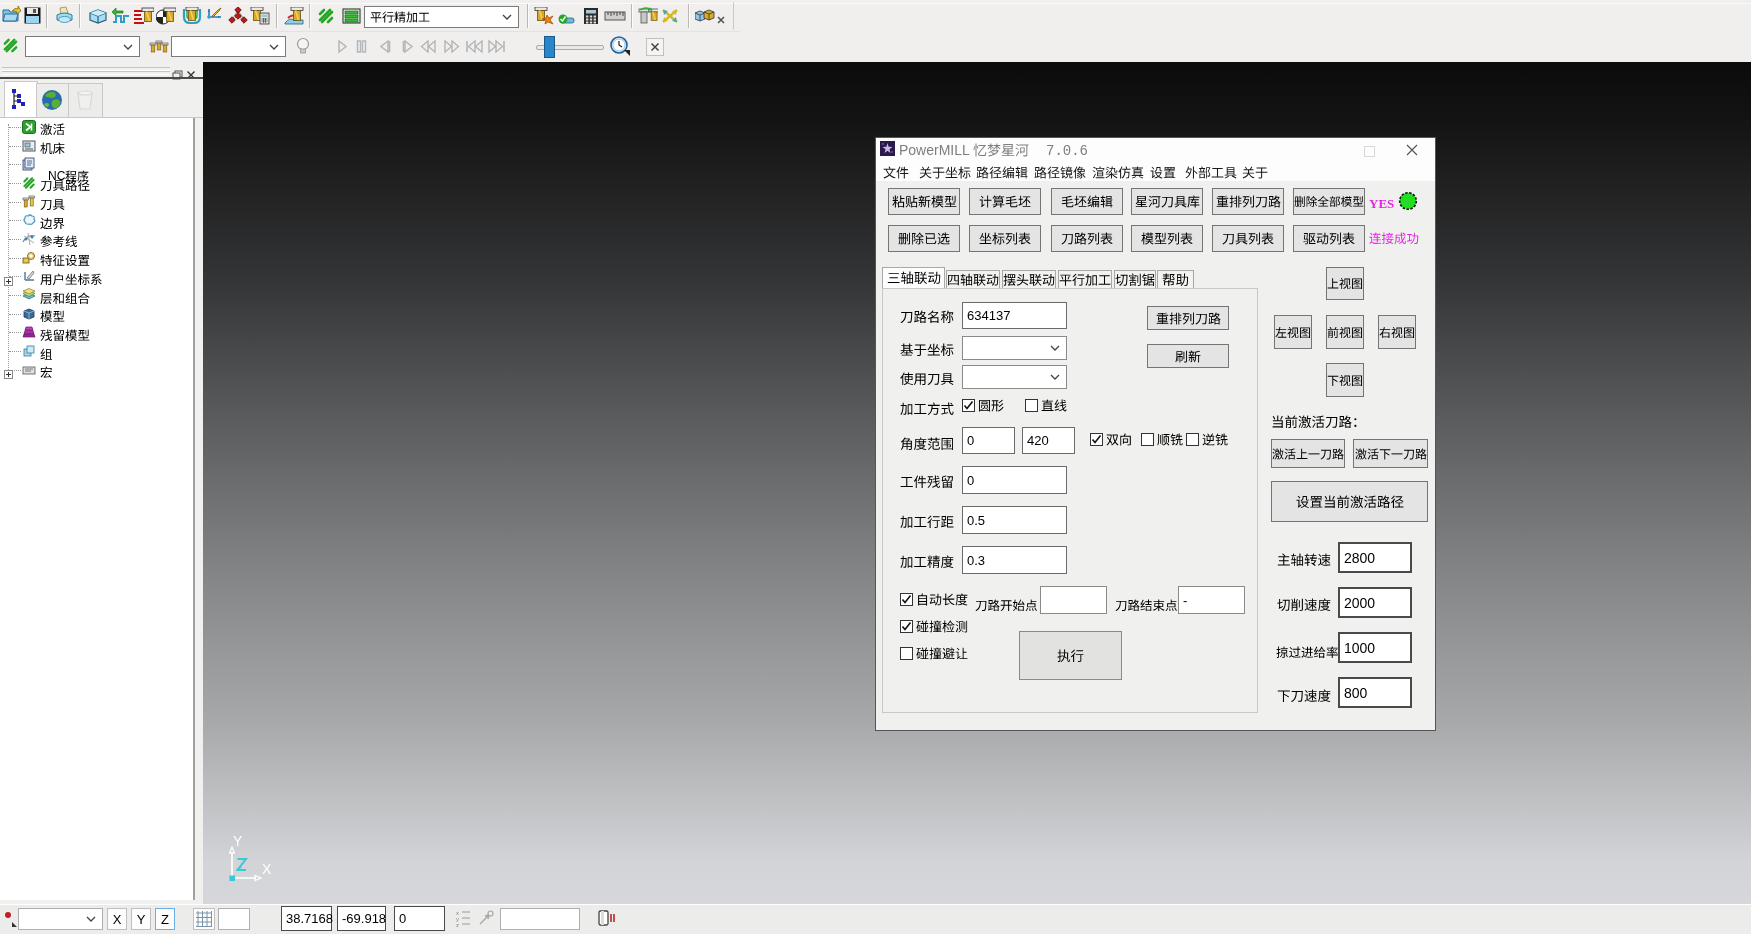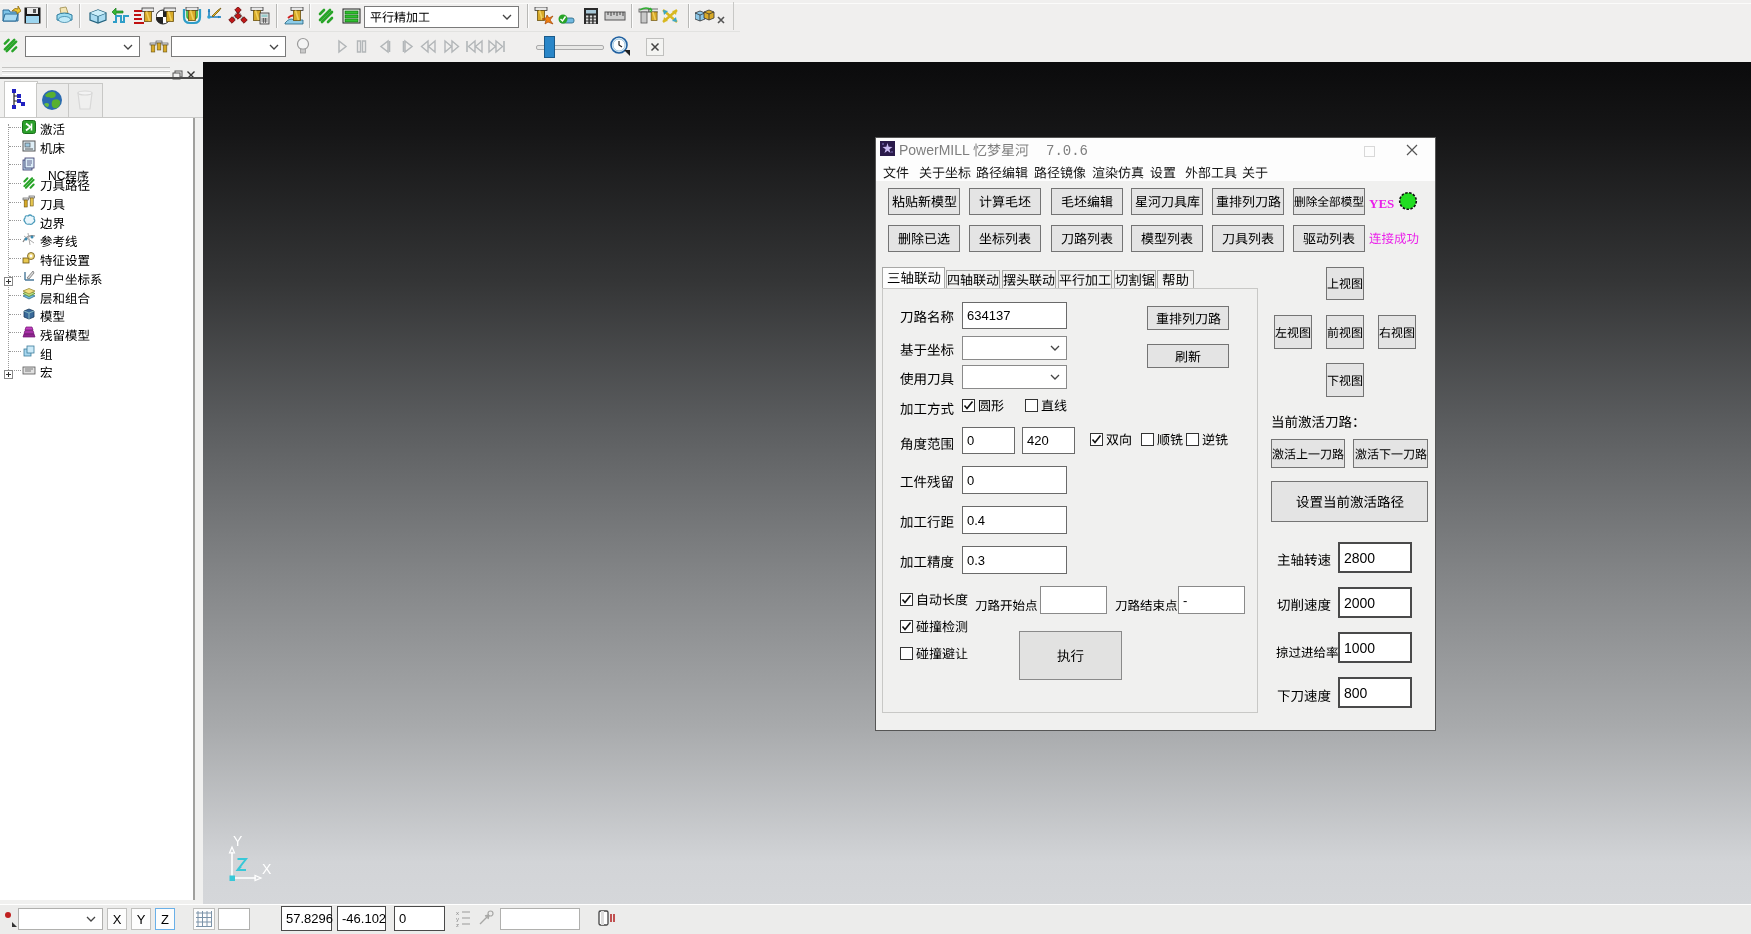--- a/index.html
+++ b/index.html
@@ -631,22 +631,22 @@
 <div style="position:absolute;left:107px;top:908px;width:20px;height:22px;background:#fdfdfd;border:1px solid #c0c0be;display:flex;align-items:center;justify-content:center;font-size:13px;font-family:'Liberation Sans',sans-serif;box-sizing:border-box">X</div>
 <div style="position:absolute;left:131px;top:908px;width:20px;height:22px;background:#fdfdfd;border:1px solid #c0c0be;display:flex;align-items:center;justify-content:center;font-size:13px;font-family:'Liberation Sans',sans-serif;box-sizing:border-box">Y</div>
 <div style="position:absolute;left:155px;top:908px;width:20px;height:22px;background:#fdfdfd;border:1px solid #6ab0e8;display:flex;align-items:center;justify-content:center;font-size:13px;font-family:'Liberation Sans',sans-serif;box-sizing:border-box">Z</div>
 <div style="position:absolute;left:193px;top:908px;"><svg width="22" height="22" viewBox="0 0 22 22">
         <rect x="0.5" y="0.5" width="21" height="21" fill="#fdfdfd" stroke="#c0c0be"></rect>
         <g stroke="#7a92a8" stroke-width="1">
           <path d="M5 3 v16 M9.5 3 v16 M14 3 v16 M18.5 3 v16 M3 5 h16 M3 9.5 h16 M3 14 h16 M3 18.5 h16"></path>
         </g>
       </svg></div>
 <div style="position:absolute;left:218px;top:908px;width:32px;height:22px;background:#fff;border:1px solid #b0b0ae;display:flex;align-items:center;box-sizing:border-box;padding-left:2px;font-size:11px;color:#000"></div>
-<div style="position:absolute;left:281px;top:906px;width:51px;height:25px;background:#fff;border:1px solid #4a4a4a;display:flex;align-items:center;box-sizing:border-box;padding-left:4px;font-size:13px;color:#000">57.8296</div>
-<div style="position:absolute;left:337px;top:906px;width:49px;height:25px;background:#fff;border:1px solid #4a4a4a;display:flex;align-items:center;box-sizing:border-box;padding-left:4px;font-size:13px;color:#000">-46.102</div>
+<div style="position:absolute;left:281px;top:906px;width:51px;height:25px;background:#fff;border:1px solid #4a4a4a;display:flex;align-items:center;box-sizing:border-box;padding-left:4px;font-size:13px;color:#000">38.7168</div>
+<div style="position:absolute;left:337px;top:906px;width:49px;height:25px;background:#fff;border:1px solid #4a4a4a;display:flex;align-items:center;box-sizing:border-box;padding-left:4px;font-size:13px;color:#000">-69.918</div>
 <div style="position:absolute;left:394px;top:906px;width:51px;height:25px;background:#fff;border:1px solid #4a4a4a;display:flex;align-items:center;box-sizing:border-box;padding-left:4px;font-size:13px;color:#000">0</div>
 <div style="position:absolute;left:455px;top:908px;"><svg width="18" height="20" viewBox="0 0 18 20">
         <g fill="#888" font-size="6" font-family="Liberation Sans">
           <text x="1" y="7">x</text>
           <text x="1" y="13">y</text>
           <text x="1" y="19">z</text>
         </g>
         <path d="M7 4 h8 M7 10 h8 M7 16 h8" stroke="#999" stroke-width="1.2"></path>
       </svg></div>
 <div style="position:absolute;left:478px;top:910px;"><svg width="16" height="16" viewBox="0 0 16 16">
@@ -980,21 +980,21 @@
         <use href="#c6b8b" x="200"></use>
         <use href="#c7559" x="300"></use>
       </svg></div>
 <div style="position:absolute;left:962px;top:466px;width:105px;height:28px;background:#fff;border:1px solid #6a6a6a;display:flex;align-items:center;box-sizing:border-box;padding-left:4px;font-size:13px;color:#000">0</div>
 <div style="position:absolute;left:900px;top:513px;"><svg class="ct" style="vertical-align:-0.12em;" width="54.0" height="13.5" viewBox="0 -88 400 100" fill="#000">
         <use href="#c52a0" x="0"></use>
         <use href="#c5de5" x="100"></use>
         <use href="#c884c" x="200"></use>
         <use href="#c8ddd" x="300"></use>
       </svg></div>
-<div style="position:absolute;left:962px;top:506px;width:105px;height:28px;background:#fff;border:1px solid #6a6a6a;display:flex;align-items:center;box-sizing:border-box;padding-left:4px;font-size:13px;color:#000">0.4</div>
+<div style="position:absolute;left:962px;top:506px;width:105px;height:28px;background:#fff;border:1px solid #6a6a6a;display:flex;align-items:center;box-sizing:border-box;padding-left:4px;font-size:13px;color:#000">0.5</div>
 <div style="position:absolute;left:900px;top:553px;"><svg class="ct" style="vertical-align:-0.12em;" width="54.0" height="13.5" viewBox="0 -88 400 100" fill="#000">
         <use href="#c52a0" x="0"></use>
         <use href="#c5de5" x="100"></use>
         <use href="#c7cbe" x="200"></use>
         <use href="#c5ea6" x="300"></use>
       </svg></div>
 <div style="position:absolute;left:962px;top:546px;width:105px;height:28px;background:#fff;border:1px solid #6a6a6a;display:flex;align-items:center;box-sizing:border-box;padding-left:4px;font-size:13px;color:#000">0.3</div>
 <div style="position:absolute;left:900px;top:593px;display:flex;align-items:center;gap:3px">
       <svg width="13" height="13" viewBox="0 0 13 13" style="flex:none">
         <rect x="0.5" y="0.5" width="12" height="12" fill="#fff" stroke="#333"></rect>

